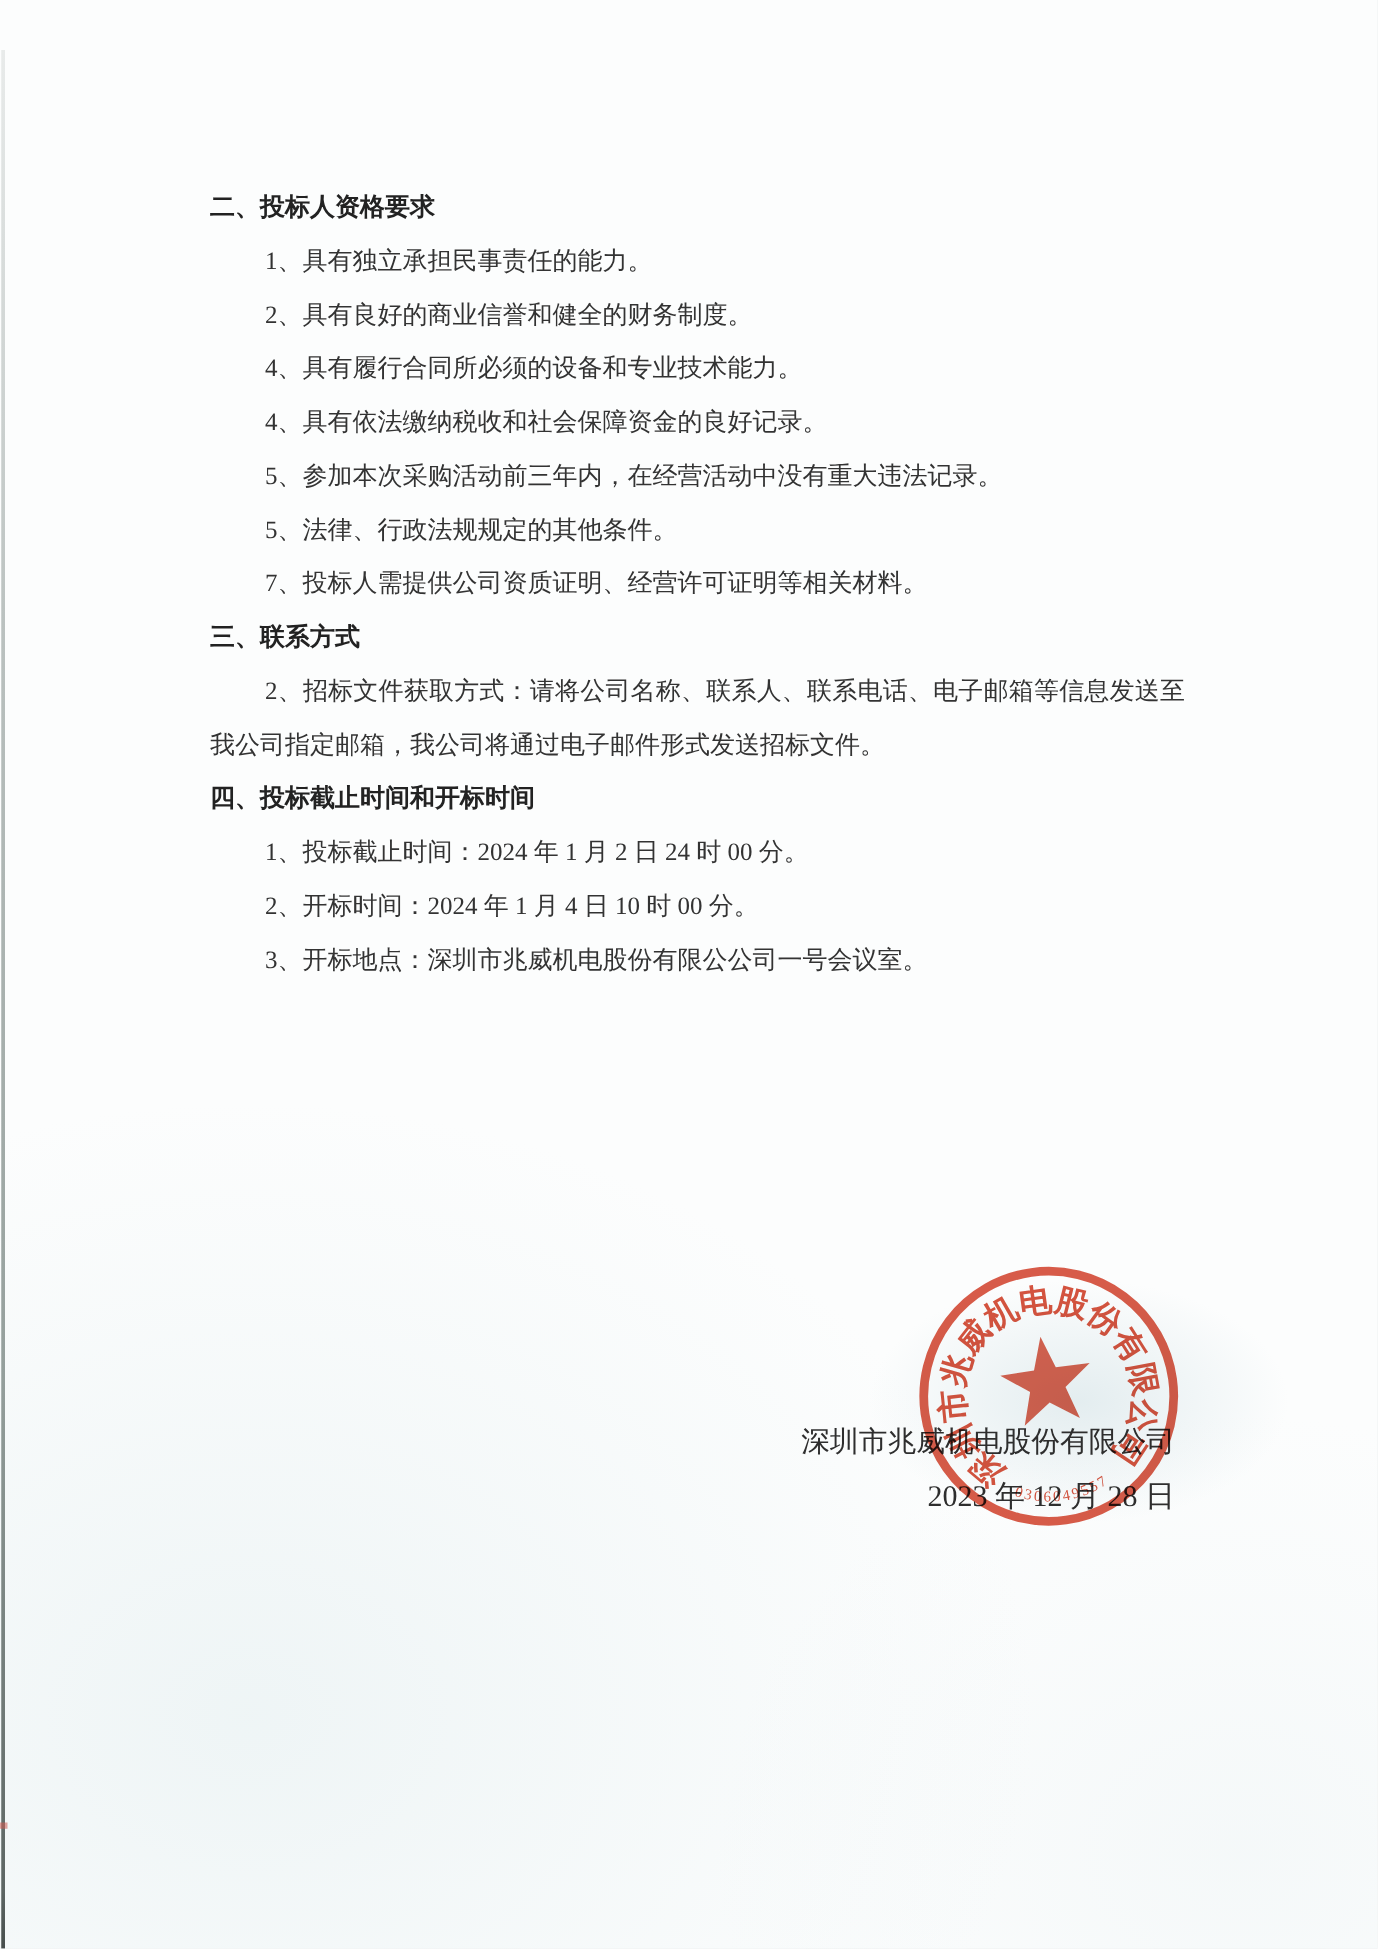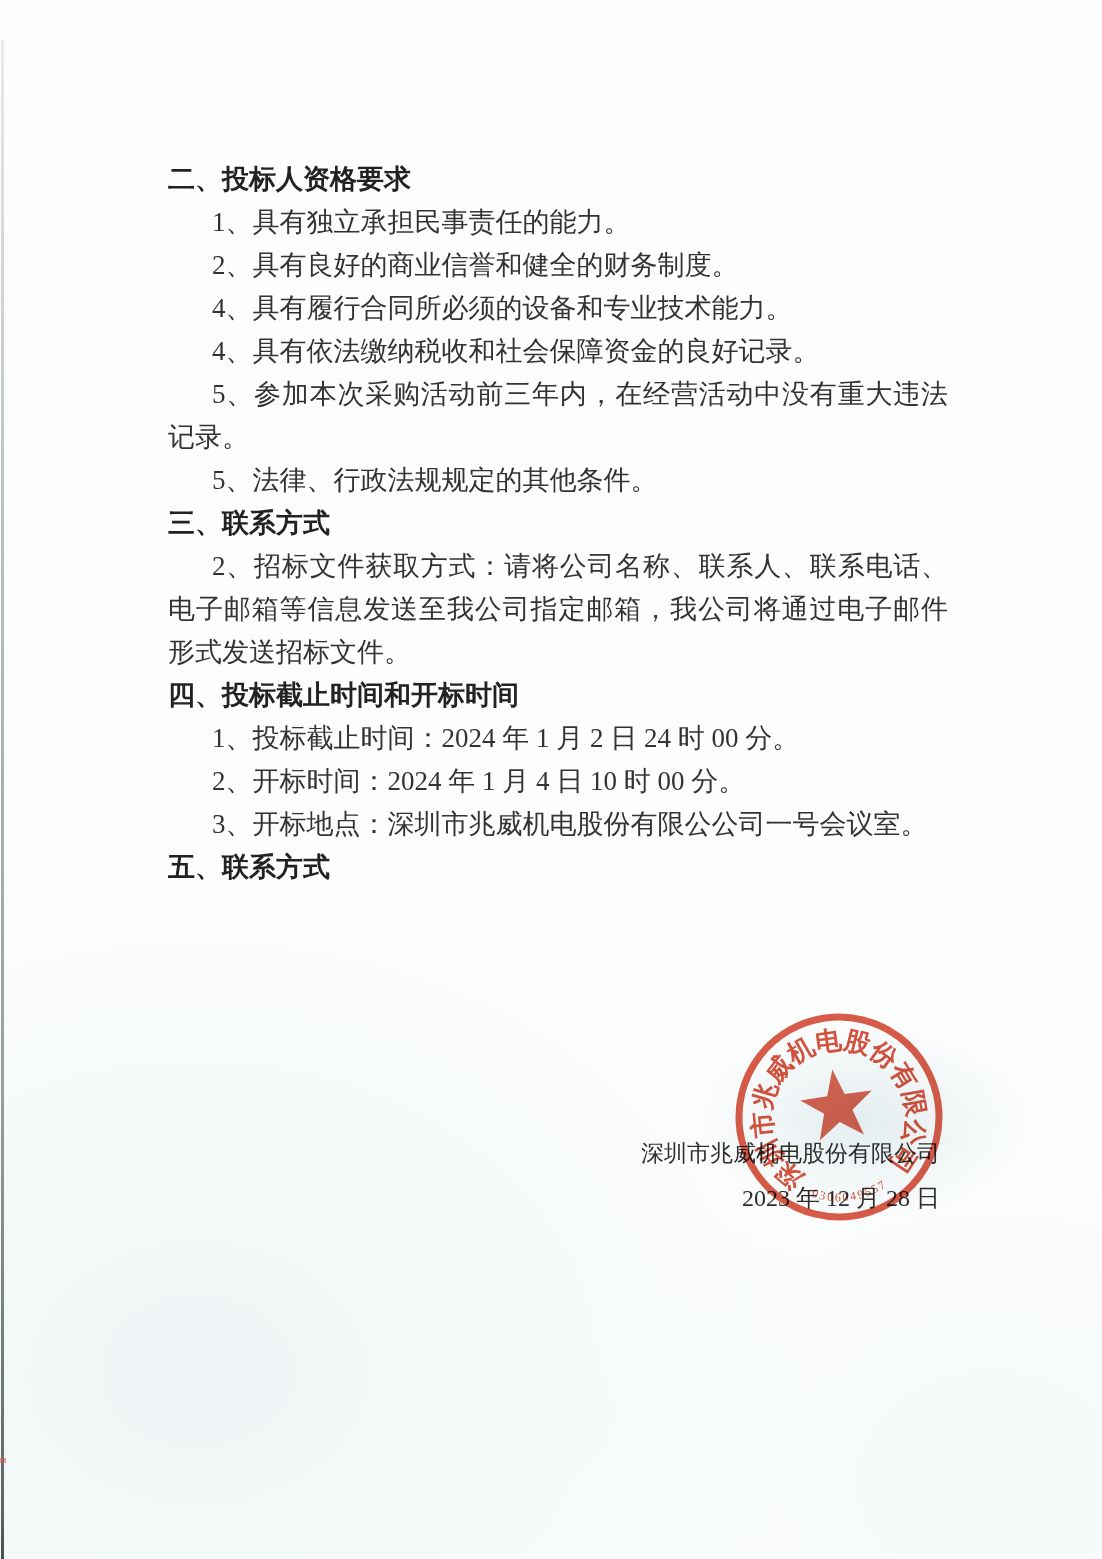--- a/index.html
+++ b/index.html
@@ -32,22 +32,22 @@
       rgba(95,110,105,0.65) 70%,
       rgba(55,65,62,0.8) 97%,
       rgba(40,48,46,0.85) 100%);
   }
   .scan-edge-mark{
     position:absolute;left:0;top:1458px;width:6px;height:5px;
     background:rgba(205,90,80,0.55);
   }
   .body-text{
     position:absolute;
-    left:168px;top:158px;width:780px;
-    font-size:27px;
+    left:168px;top:145px;width:780px;
+    font-size:20px;
     line-height:43px;
     text-align:justify;
     text-justify:inter-ideograph;
   }
   .body-text p{margin:0;}
   .sec-heading{font-weight:bold;color:#222;}
   .doc-item{text-indent:44px;font-family:Liberation Serif, serif;}
   .doc-par{text-indent:44px;}
   .signature{
     position:absolute;
@@ -90,30 +90,30 @@
   <div class="scan-edge-mark"></div>
 
   <div class="body-text">
     <p class="sec-heading">二、投标人资格要求</p>
     <p class="doc-item">1、具有独立承担民事责任的能力。</p>
     <p class="doc-item">2、具有良好的商业信誉和健全的财务制度。</p>
     <p class="doc-item">4、具有履行合同所必须的设备和专业技术能力。</p>
     <p class="doc-item">4、具有依法缴纳税收和社会保障资金的良好记录。</p>
     <p class="doc-item">5、参加本次采购活动前三年内，在经营活动中没有重大违法记录。</p>
     <p class="doc-item">5、法律、行政法规规定的其他条件。</p>
+    <p class="doc-item">7、投标人需提供公司资质证明、经营许可证明等相关材料。</p>
 
     <p class="sec-heading">三、联系方式</p>
     <p class="doc-item">2、招标文件获取方式：请将公司名称、联系人、联系电话、电子邮箱等信息发送至我公司指定邮箱，我公司将通过电子邮件形式发送招标文件。</p>
 
     <p class="sec-heading">四、投标截止时间和开标时间</p>
     <p class="doc-item">1、投标截止时间：2024 年 1 月 2 日 24 时 00 分。</p>
     <p class="doc-item">2、开标时间：2024 年 1 月 4 日 10 时 00 分。</p>
     <p class="doc-item">3、开标地点：深圳市兆威机电股份有限公公司一号会议室。</p>
 
-    <p class="sec-heading">五、联系方式</p>
   </div>
 
   <div class="signature">
     <div class="sig-company">深圳市兆威机电股份有限公司</div>
     <div class="sig-date">2023 年 12 月 28 日</div>
   </div>
 
   <div class="stamp-blotch"></div>
 
   <div class="stamp">

